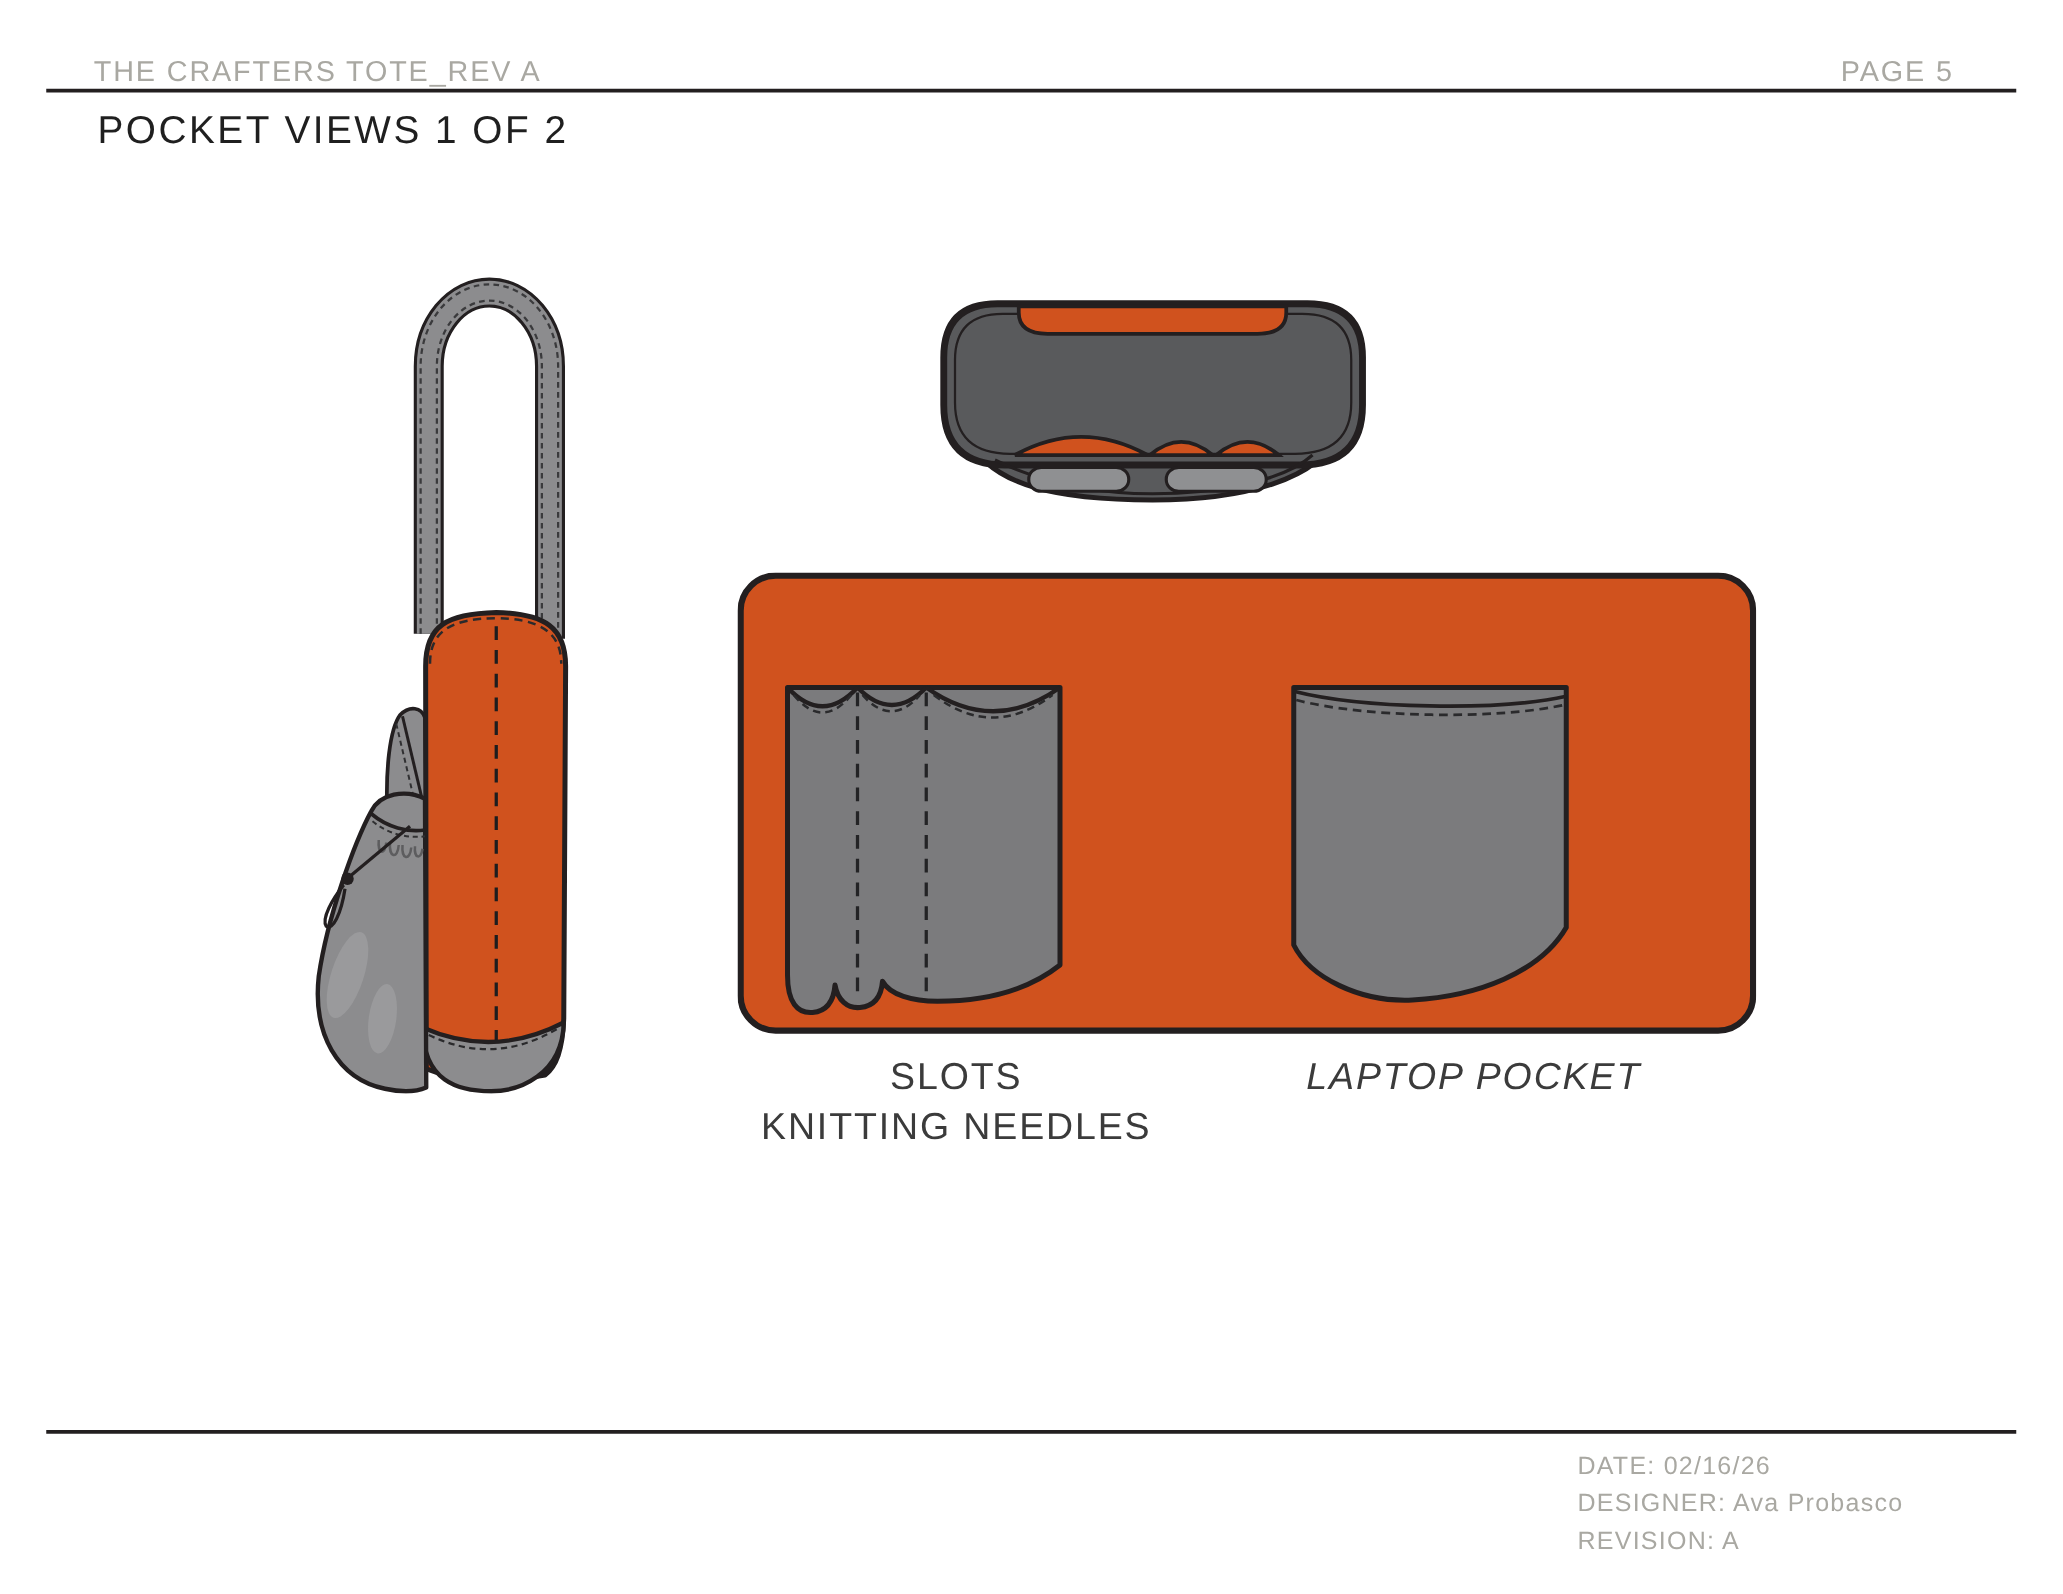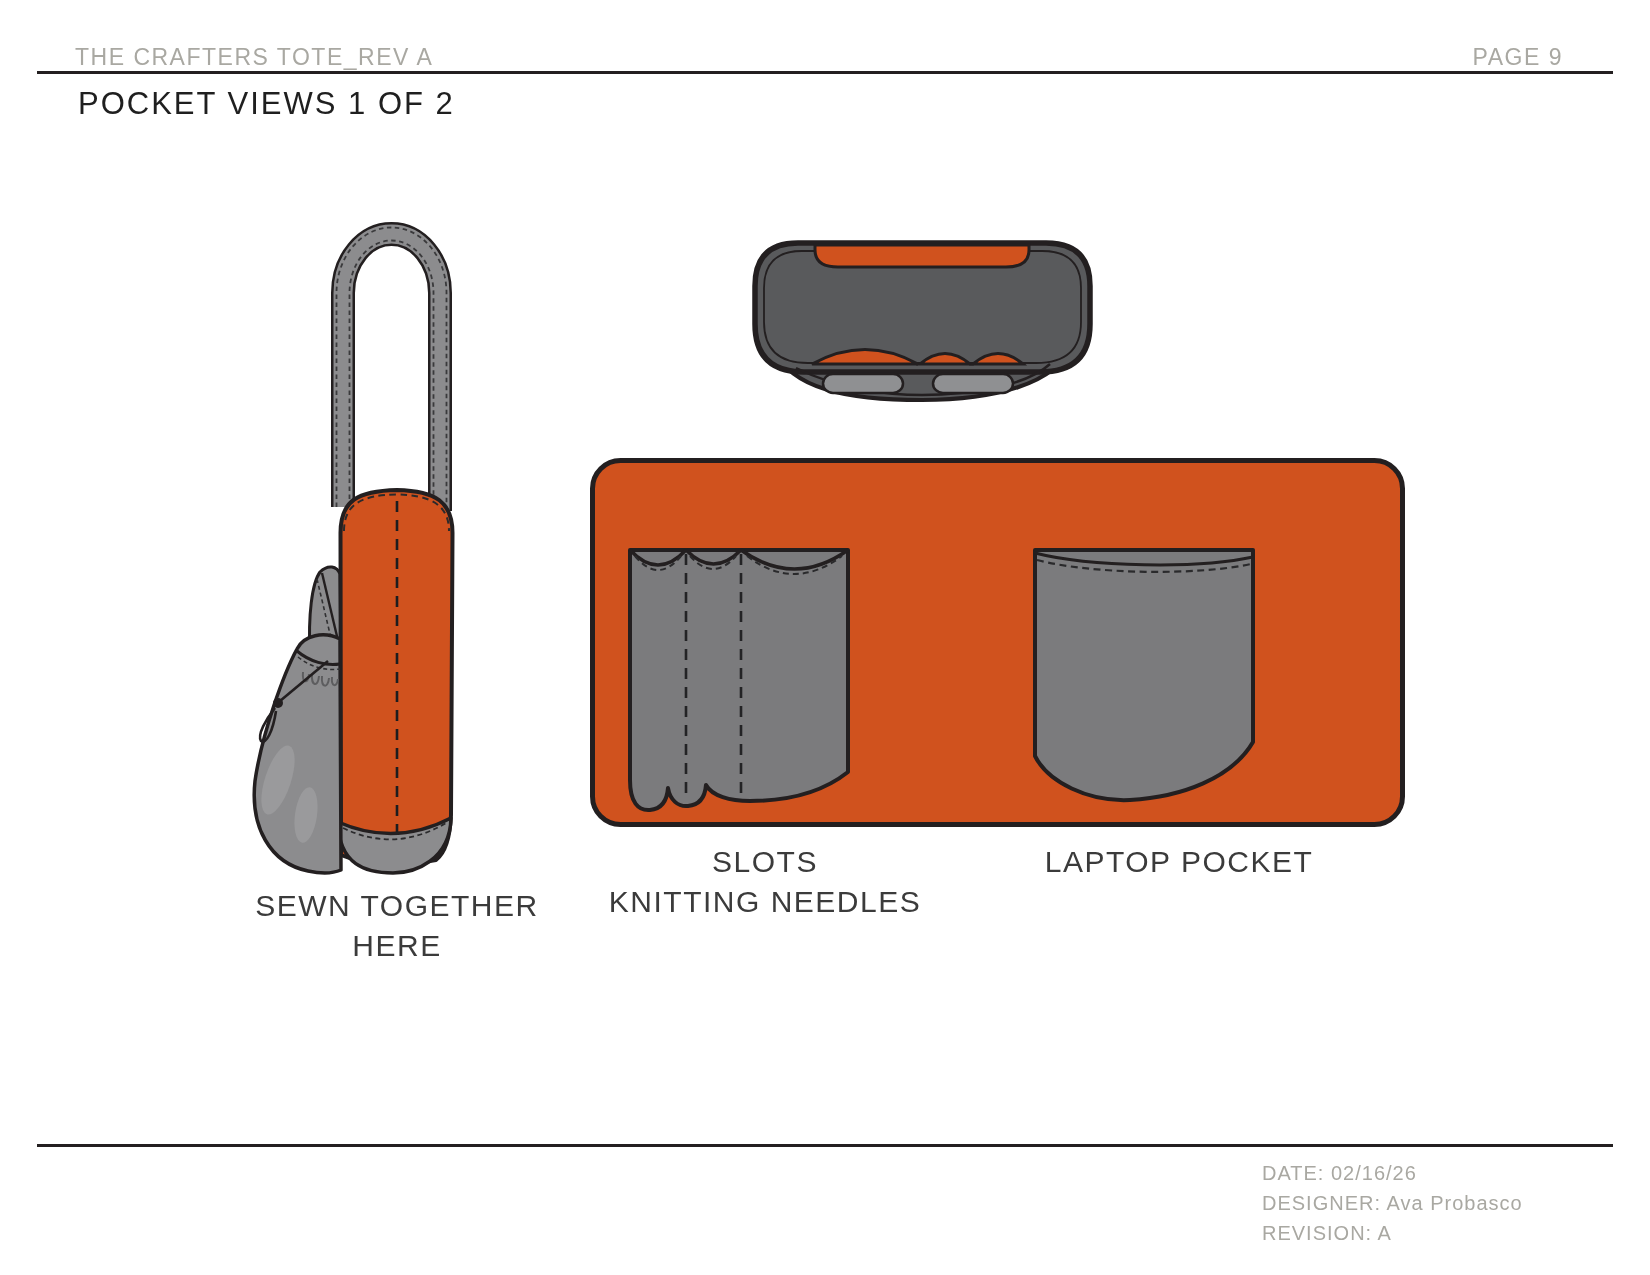--- a/index.html
+++ b/index.html
@@ -37,41 +37,41 @@
     left:78px;top:86px;font-size:31px;font-weight:normal;letter-spacing:2px;
     color:var(--title_text);white-space:nowrap;
   }
   .caption{
     color:var(--label_text);font-size:30px;letter-spacing:1.5px;line-height:40px;
     text-align:center;white-space:nowrap;
   }
   .cap-topview{left:600px;top:398px;width:824px;}
   .cap-sewn{left:197px;top:886px;width:400px;white-space:normal;}
   .cap-knitting{left:565px;top:842px;width:400px;white-space:normal;}
-  .cap-laptop{left:979px;top:842px;width:400px;}
+  .cap-laptop{left:979px;top:842px;width:400px;font-style:italic;}
   .footer-block{
     left:1262px;top:1158px;width:360px;font-size:20px;line-height:30px;
     color:var(--muted_text);letter-spacing:1px;white-space:nowrap;
   }
   svg{display:block;}
   .st-out{stroke:var(--outline);}
   .f-orange{fill:var(--orange);}
   .f-dark{fill:var(--dark_gray);}
   .f-pocket{fill:var(--pocket_gray);}
   .f-strap{fill:var(--strap_gray);}
   .f-tab{fill:var(--tab_gray);}
   .f-none{fill:none;}
 </style>
 </head>
 <body>
 
 <div class="page">
 
   <div class="abs doc-title">THE CRAFTERS TOTE_REV A</div>
-  <div class="abs page-num">PAGE 9</div>
+  <div class="abs page-num">PAGE 5</div>
   <div class="abs rule top"></div>
   <div class="abs sheet-title">POCKET VIEWS 1 OF 2</div>
 
   <svg class="abs" style="left:240px;top:215px;" width="225" height="660" viewBox="0 0 225 660">
 
     <g>
       <path class="f-none st-out" stroke-width="24" d="M 103 292 L 103 78 A 48.5 59 0 0 1 200 78 L 200 296"></path>
       <path class="f-none" stroke="var(--strap_gray)" stroke-width="19" d="M 103 292 L 103 78 A 48.5 59 0 0 1 200 78 L 200 296"></path>
       <path class="f-none" stroke="#3a3a3c" stroke-width="1.8" stroke-dasharray="4.5 3.5" d="M 96.5 292 L 96.5 78 A 55 65.5 0 0 1 206.5 78 L 206.5 296"></path>
       <path class="f-none" stroke="#3a3a3c" stroke-width="1.8" stroke-dasharray="4.5 3.5" d="M 109.5 292 L 109.5 78 A 42 52.5 0 0 1 193.5 78 L 193.5 296"></path>
@@ -140,24 +140,20 @@
       <path class="f-none" stroke="#232325" stroke-width="2.6" stroke-dasharray="11 8" d="M 96 96 L 96 340 M 151 96 L 151 341"></path>
     </g>
 
     <g>
       <path class="f-pocket st-out" stroke-width="4" stroke-linejoin="round" d="M 445 92 L 445 298 C 458 324 498 344 540 342 C 592 339 642 320 663 284 L 663 92 Z"></path>
       <path class="f-none" stroke="var(--outline)" stroke-width="3" d="M 445 95 C 500 109 608 111 663 99"></path>
       <path class="f-none" stroke="#2a2a2c" stroke-width="2.2" stroke-dasharray="7 4.5" d="M 447 102 C 500 116 606 118 661 106"></path>
     </g>
   </svg>
 
-  <div class="abs caption cap-sewn">
-    <div>SEWN TOGETHER</div>
-    <div>HERE</div>
-  </div>
 
   <div class="abs caption cap-knitting">
     <div>SLOTS</div>
     <div>KNITTING NEEDLES</div>
   </div>
 
   <div class="abs caption cap-laptop">LAPTOP POCKET</div>
 
   <div class="abs rule bottom"></div>
   <div class="abs footer-block">

